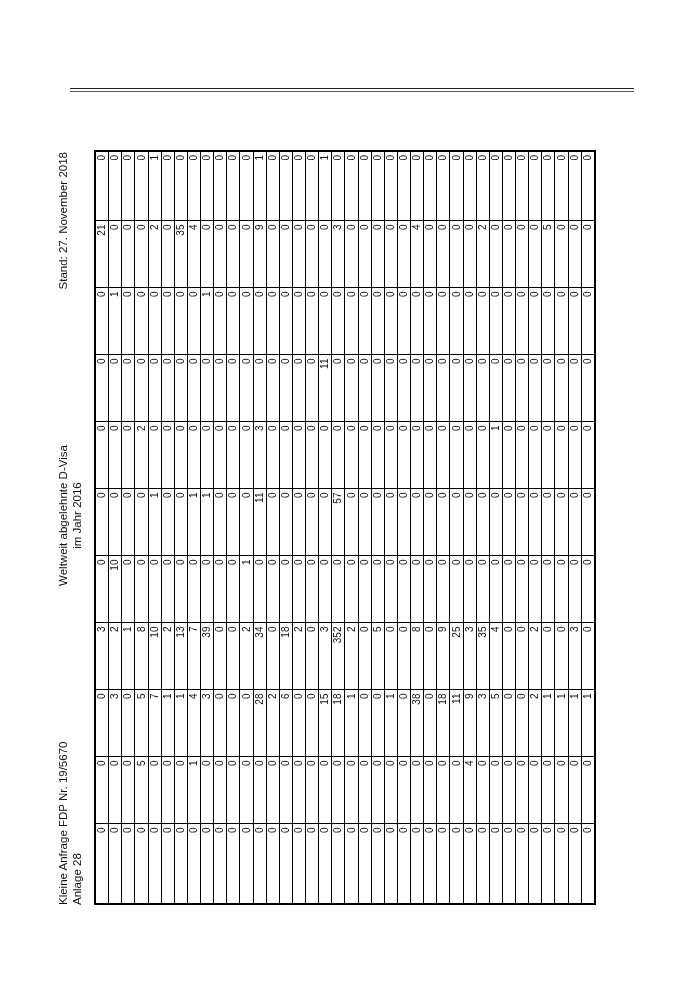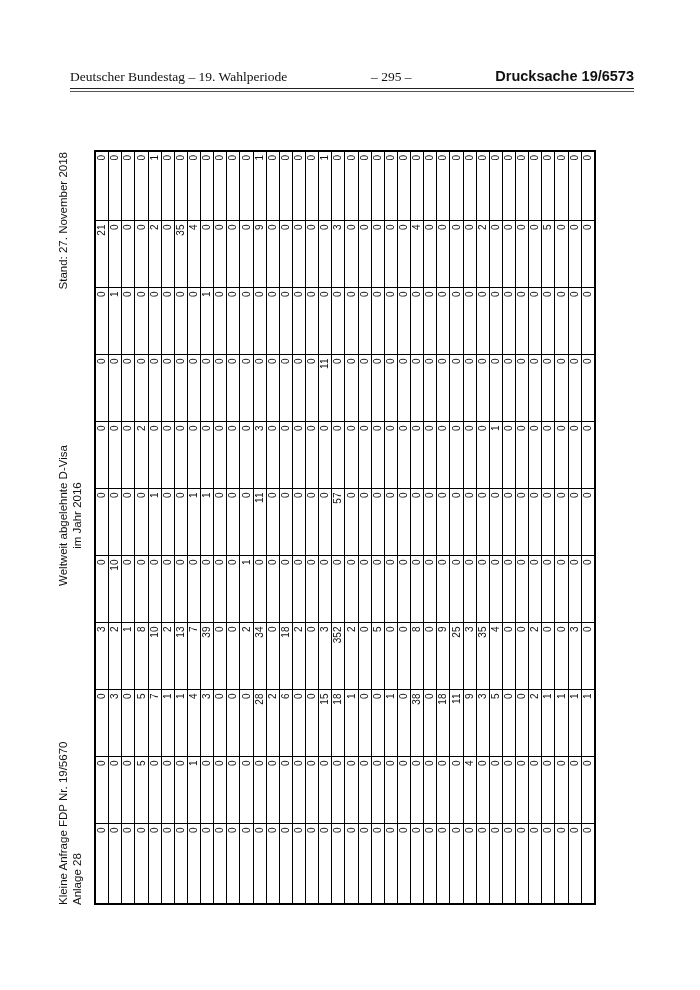--- a/index.html
+++ b/index.html
@@ -48,25 +48,20 @@
     text-align:right;vertical-align:middle;
     padding:0 3px 0 0;overflow:hidden;
     color:#111;
   }
 </style>
 </head>
 <body>
 
 <div class="page">
 
-  <div class="top-header">
-    <span>Deutscher Bundestag – 19. Wahlperiode</span>
-    <span>– 295 –</span>
-    <span class="dsache">Drucksache 19/6573</span>
-  </div>
   <div class="header-rule"></div>
   <div class="header-rule2"></div>
 
   <div class="landscape">
     <div class="ls-header">
       <div>
         <div>Kleine Anfrage FDP Nr. 19/5670</div>
         <div>Anlage 28</div>
       </div>
       <div class="c">

